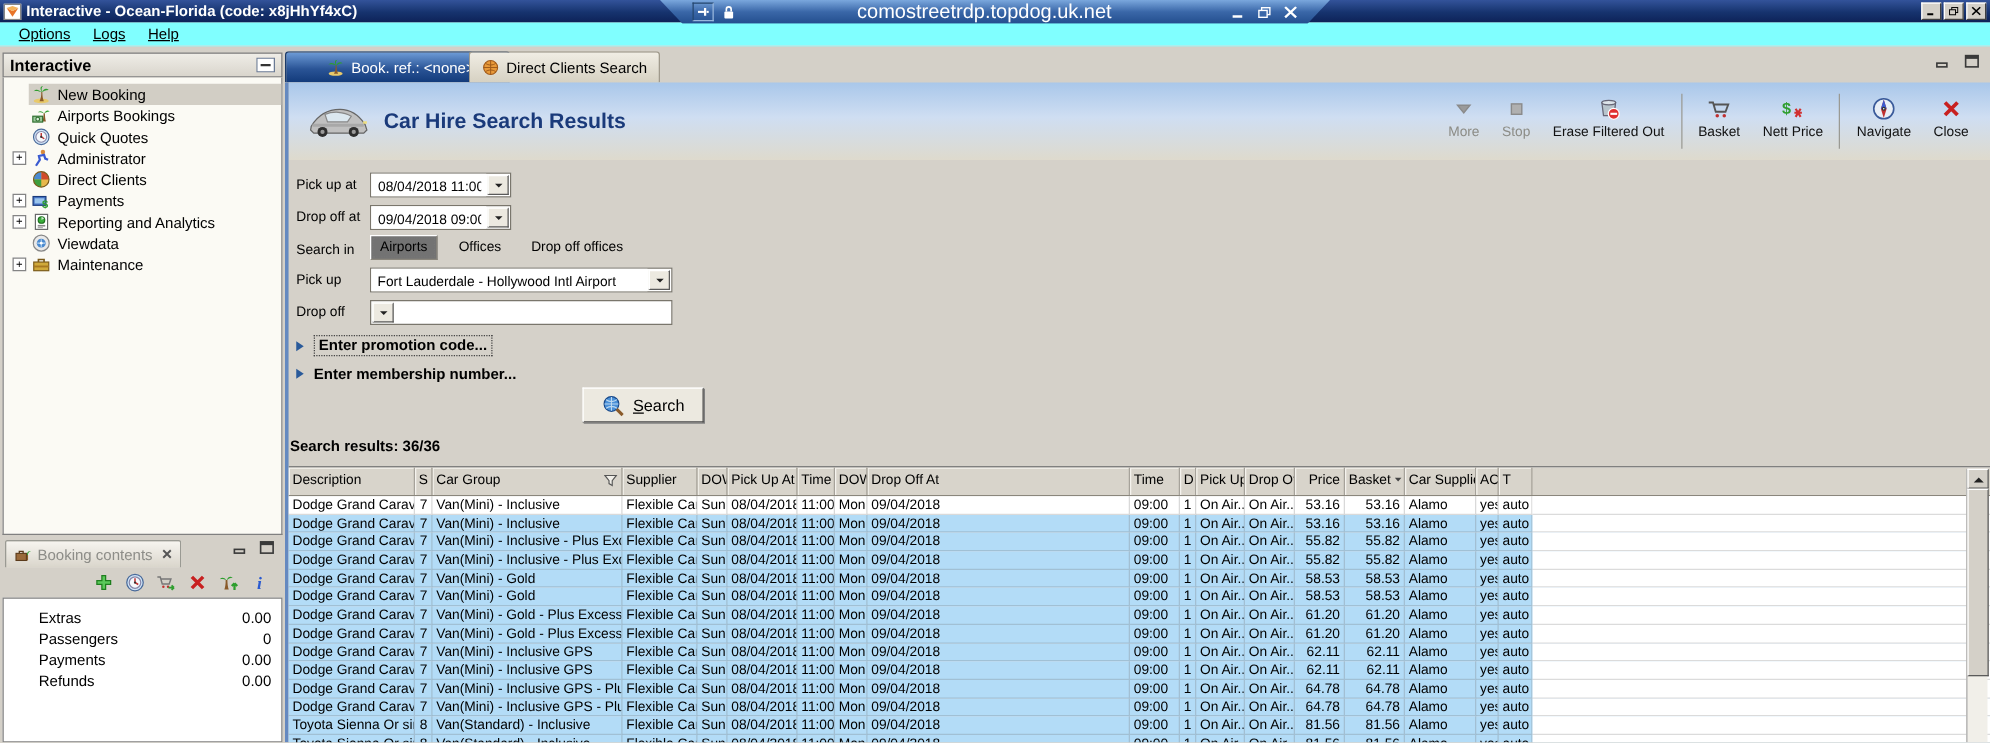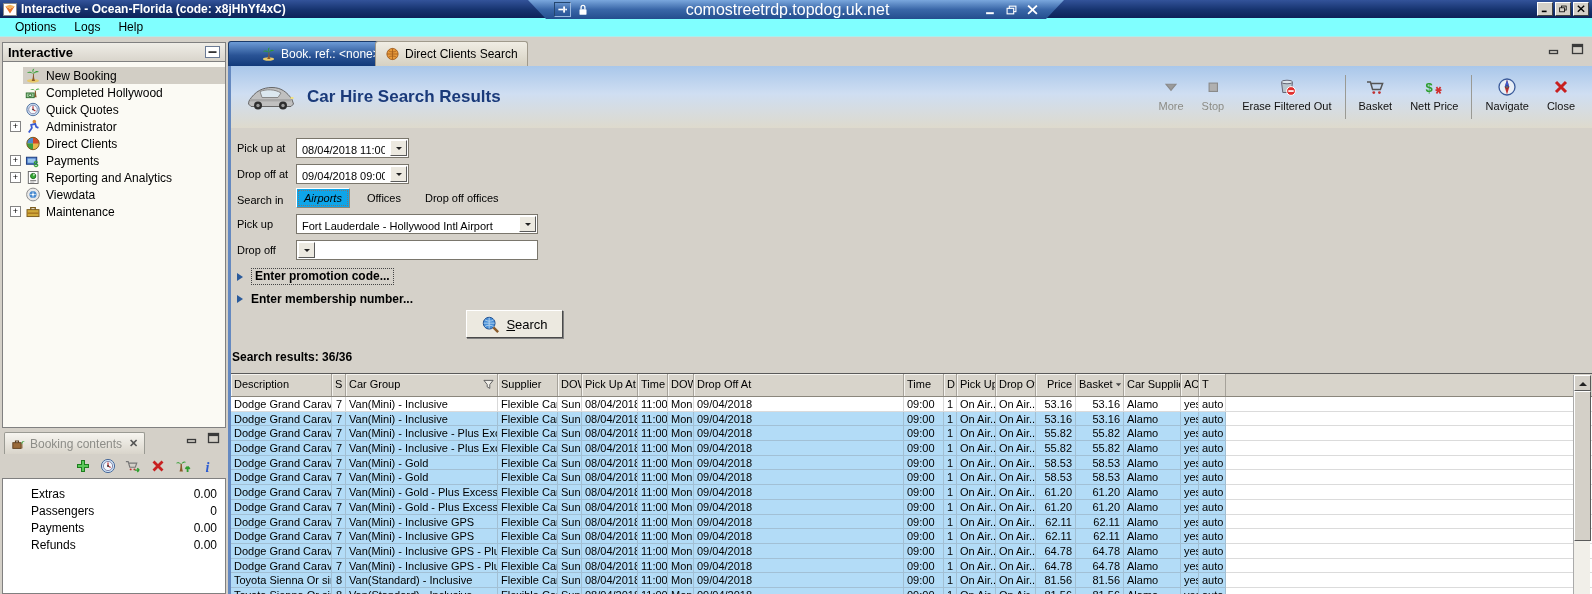--- a/index.html
+++ b/index.html
@@ -23,21 +23,21 @@
     clip-path:polygon(0 0,100% 0,calc(100% - 18px) 100%,18px 100%);
     display:flex; align-items:center; padding:0 26px; color:#fff; }
   .rdp-pin { width:17px; height:15px; border:1px solid; border-color:#24466e #9ab8dd #9ab8dd #24466e; padding:1px; }
   .rdp-lock { width:14px; height:14px; margin-left:5px; }
   .rdp-host { flex:1; text-align:center; font-size:16px; white-space:nowrap; }
   .rdp-controls { display:flex; gap:10px; align-items:center; }
   .rdp-cbtn { width:11px; height:10px; }
 
   
   .menubar { position:absolute; left:0; top:18px; width:1592px; height:19px; background:#80ffff;
-    display:flex; align-items:center; padding-left:6px; font-size:12px; border-bottom:1px solid #aee; }
+    display:flex; align-items:center; padding-left:6px; font-size:12px; border-bottom:1px solid #aee;text-decoration:underline; }
   .menu-item { padding:2px 9px; color:#000; cursor:default; }
 
   
   .side-header { position:absolute; left:2px; top:42px; width:224px; height:20px;
     background:linear-gradient(#efede7,#d9d5cc); border:1px solid #808080; display:flex; align-items:center; padding:0 5px; }
   .side-header .t { font-weight:bold; font-size:13px; flex:1; }
   .collapse-btn { width:15px; height:12px; }
   .tree { position:absolute; left:2px; top:62px; width:224px; height:366px; background:#fbfaf4;
     border:1px solid #808080; border-top:none; padding-top:5px; }
   .tree-item { height:17px; display:flex; align-items:center; font-size:12px; }
@@ -88,21 +88,21 @@
   
   .form-area { position:absolute; left:231px; top:128px; width:1361px; height:245px; background:#d5d1c9; font-size:11px; }
   .flabel { position:absolute; left:6px; color:#000; }
   .combo { position:absolute; display:flex; background:#fff; border:1px solid #7a766c; height:20px; }
   .combo .val { flex:1; padding:3px 4px 0 5px; font-size:11px; border:none; background:#fff; font-family:"Liberation Sans",sans-serif; width:100%; }
   .combo .dbtn { width:17px; background:#ece9e0; border:1px solid; border-color:#fff #5a5a5a #5a5a5a #fff; margin:1px;
     display:flex; align-items:center; justify-content:center; }
   .dbtn i { width:0; height:0; border:3.5px solid transparent; border-top-color:#222; margin-top:4px; }
   .searchin { position:absolute; left:65px; top:60px; display:flex; align-items:center; gap:10px; }
   .si-opt { padding:3px 7px; }
-  .si-opt.sel { background:#0ea5e9; border:1px solid; border-color:#fff #8a867c #8a867c #fff; outline:1px dotted #777; outline-offset:-3px;font-style:italic; }
+  .si-opt.sel { background:#737373; border:1px solid; border-color:#fff #8a867c #8a867c #fff; outline:1px dotted #777; outline-offset:-3px; }
   .linkrow { position:absolute; display:flex; align-items:center; font-weight:bold; font-size:12px; }
   .arr { width:0; height:0; border:4px solid transparent; border-left:6px solid #2a5a9a; margin-right:4px; }
   .dotted { border:1px dotted #444; padding:0 3px 1px 3px; }
   .search-btn { position:absolute; left:235px; top:182px; width:97px; height:28px; background:#ece9e0;
     border:1px solid; border-color:#fff #4a4a4a #4a4a4a #fff; box-shadow:1px 1px 0 #808080;
     display:flex; align-items:center; justify-content:center; gap:6px; font-size:13px; }
   .search-btn .ticon { width:19px; height:19px; }
   .results-label { position:absolute; left:1px; top:222px; font-weight:bold; font-size:12px; }
 
   
@@ -229,21 +229,21 @@
         <span class="exp"></span>
         <span class="row-body">
           <span class="tree-icon">
             <svg viewBox="0 0 16 16">
               <path d="M10 6 C10 9 9.6 11 9 13 L12 13 C11.4 11 11.2 9 11.1 6 Z" fill="#8a5a2a"></path>
               <path d="M10.4 6.2 C8.4 3.8 6.6 3.8 5 5.4 C7.4 4.8 9 5.5 10.4 6.2 M10.5 6.2 C11.7 3.6 13.4 3 15.2 4.4 C13 4.4 11.7 5.3 10.5 6.2" fill="#2e9e2e"></path>
               <rect x="0.8" y="8.5" width="8.4" height="5" fill="#9ac89a" stroke="#2e6e2e"></rect>
               <circle cx="5" cy="11" r="1.6" fill="#d8ecd8" stroke="#2e6e2e"></circle>
             </svg>
           </span>
-          <span>Completed Hollywood</span>
+          <span>Airports Bookings</span>
         </span>
       </div>
       <div class="tree-item">
         <span class="exp"></span>
         <span class="row-body">
           <span class="tree-icon">
             <svg viewBox="0 0 16 16">
               <circle cx="8" cy="8" r="6.6" fill="#cfe4f7" stroke="#4a6a9a"></circle>
               <circle cx="8" cy="8" r="4.6" fill="#f4f8fc" stroke="#88a"></circle>
               <path d="M8 4.6 V8 L10.6 9.6" stroke="#c03030" stroke-width="1.2" fill="none"></path>

